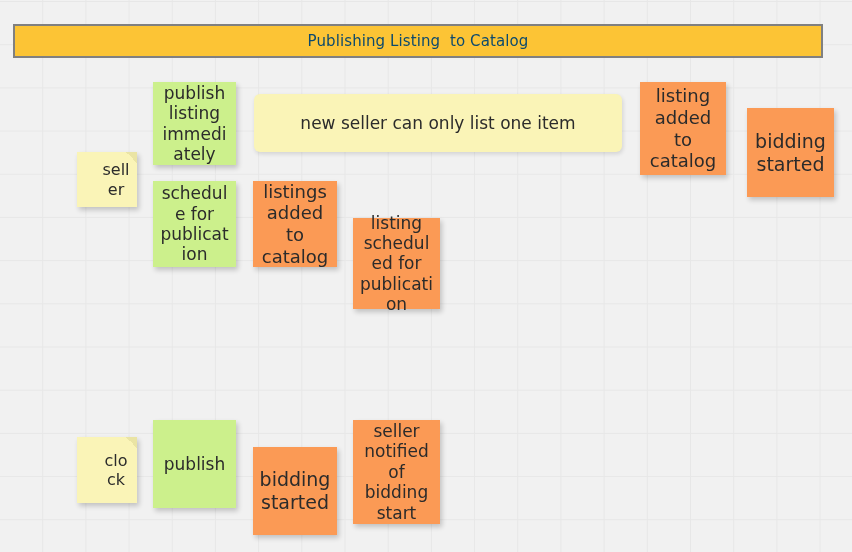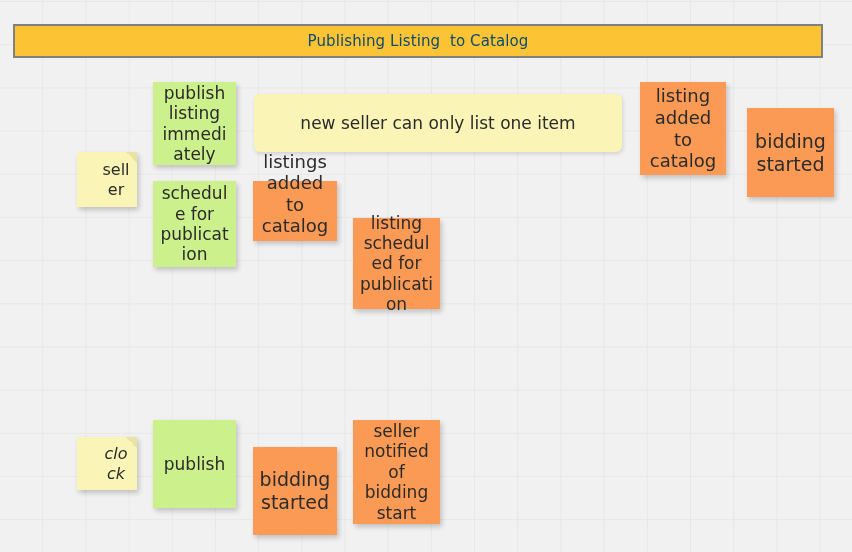--- a/index.html
+++ b/index.html
@@ -98,33 +98,33 @@
       </div>
       <div class="note green fs-sm" style="left: 153px; top: 82px; width: 83px; height: 83px; background: rgb(204, 240, 140);">
         <span class="txt">publish listing immediately</span>
       </div>
       <div class="note green fs-sm" style="left: 153px; top: 181px; width: 83px; height: 86px; background: rgb(204, 240, 140);">
         <span class="txt">schedule for publication</span>
       </div>
       <div class="note yellow fs-xl rule" style="left: 254px; top: 94px; width: 368px; height: 58px; background: rgb(250, 244, 183);">
         <span class="txt">new seller can only list one item</span>
       </div>
-      <div class="note orange fs-md" style="left: 253px; top: 181px; width: 84px; height: 60px; background: rgb(251, 154, 85); align-items: flex-end;">
+      <div class="note orange fs-md" style="left: 253px; top: 181px; width: 84px; height: 86px; background: rgb(251, 154, 85);">
         <span class="txt">listings added to catalog</span>
       </div>
       <div class="note orange fs-sm" style="left: 353px; top: 178px; width: 87px; height: 91px; background: rgb(251, 154, 85); margin-top: 40px;">
         <span class="txt">listing scheduled for publication</span>
       </div>
       <div class="note orange fs-md" style="left: 640px; top: 82px; width: 86px; height: 93px; background: rgb(251, 154, 85);">
         <span class="txt">listing added to catalog</span>
       </div>
       <div class="note orange fs-xxl" style="left: 747px; top: 81px; width: 87px; height: 89px; background: rgb(251, 154, 85);">
         <span class="txt">bidding started</span>
       </div>
-      <div class="note yellow fs-lg fold" style="left: 77px; top: 437px; width: 60px; height: 53px; background: rgb(250, 244, 183); font-style: italic;">
+      <div class="note yellow fs-lg fold" style="left: 77px; top: 437px; width: 60px; height: 66px; background: rgb(250, 244, 183);">
         <span class="txt">clock</span>
       </div>
       <div class="note green fs-xl" style="left: 153px; top: 420px; width: 83px; height: 88px; background: rgb(204, 240, 140);">
         <span class="txt">publish</span>
       </div>
       <div class="note orange fs-xxl" style="left: 253px; top: 420px; width: 84px; height: 88px; background: rgb(251, 154, 85);">
         <span class="txt">bidding started</span>
       </div>
       <div class="note orange fs-sm" style="left: 353px; top: 420px; width: 87px; height: 104px; background: rgb(251, 154, 85);">
         <span class="txt">seller notified of bidding start</span>

